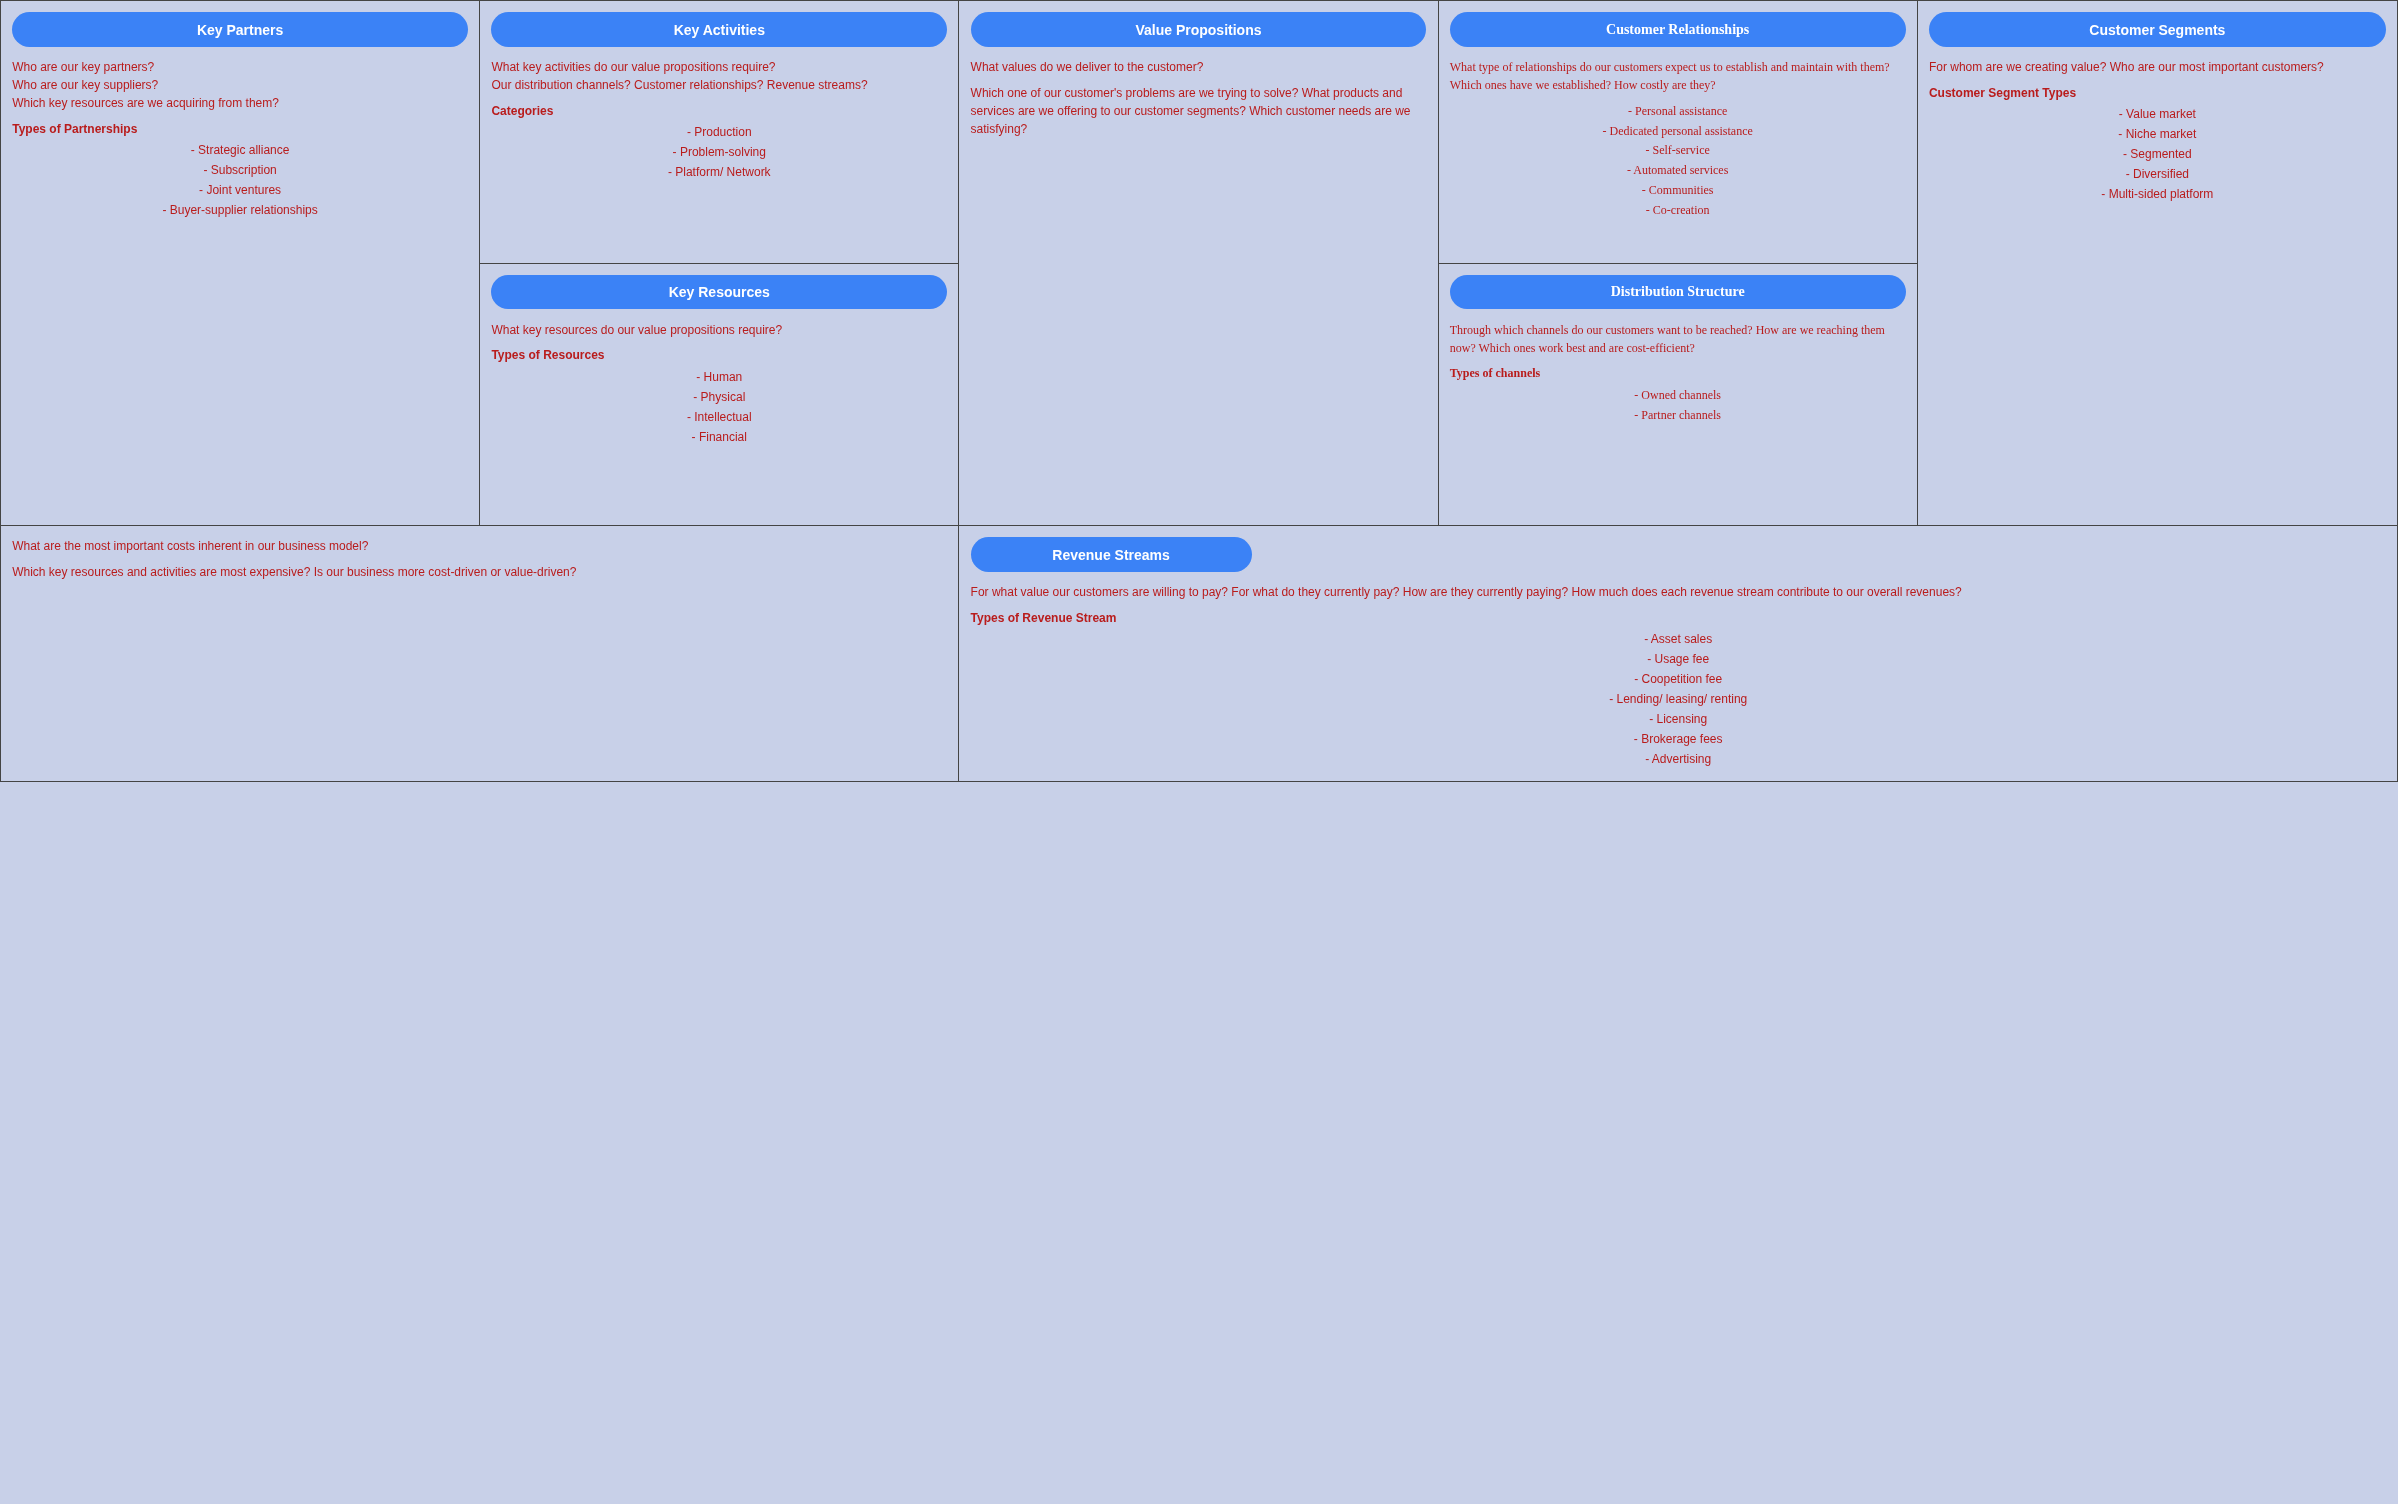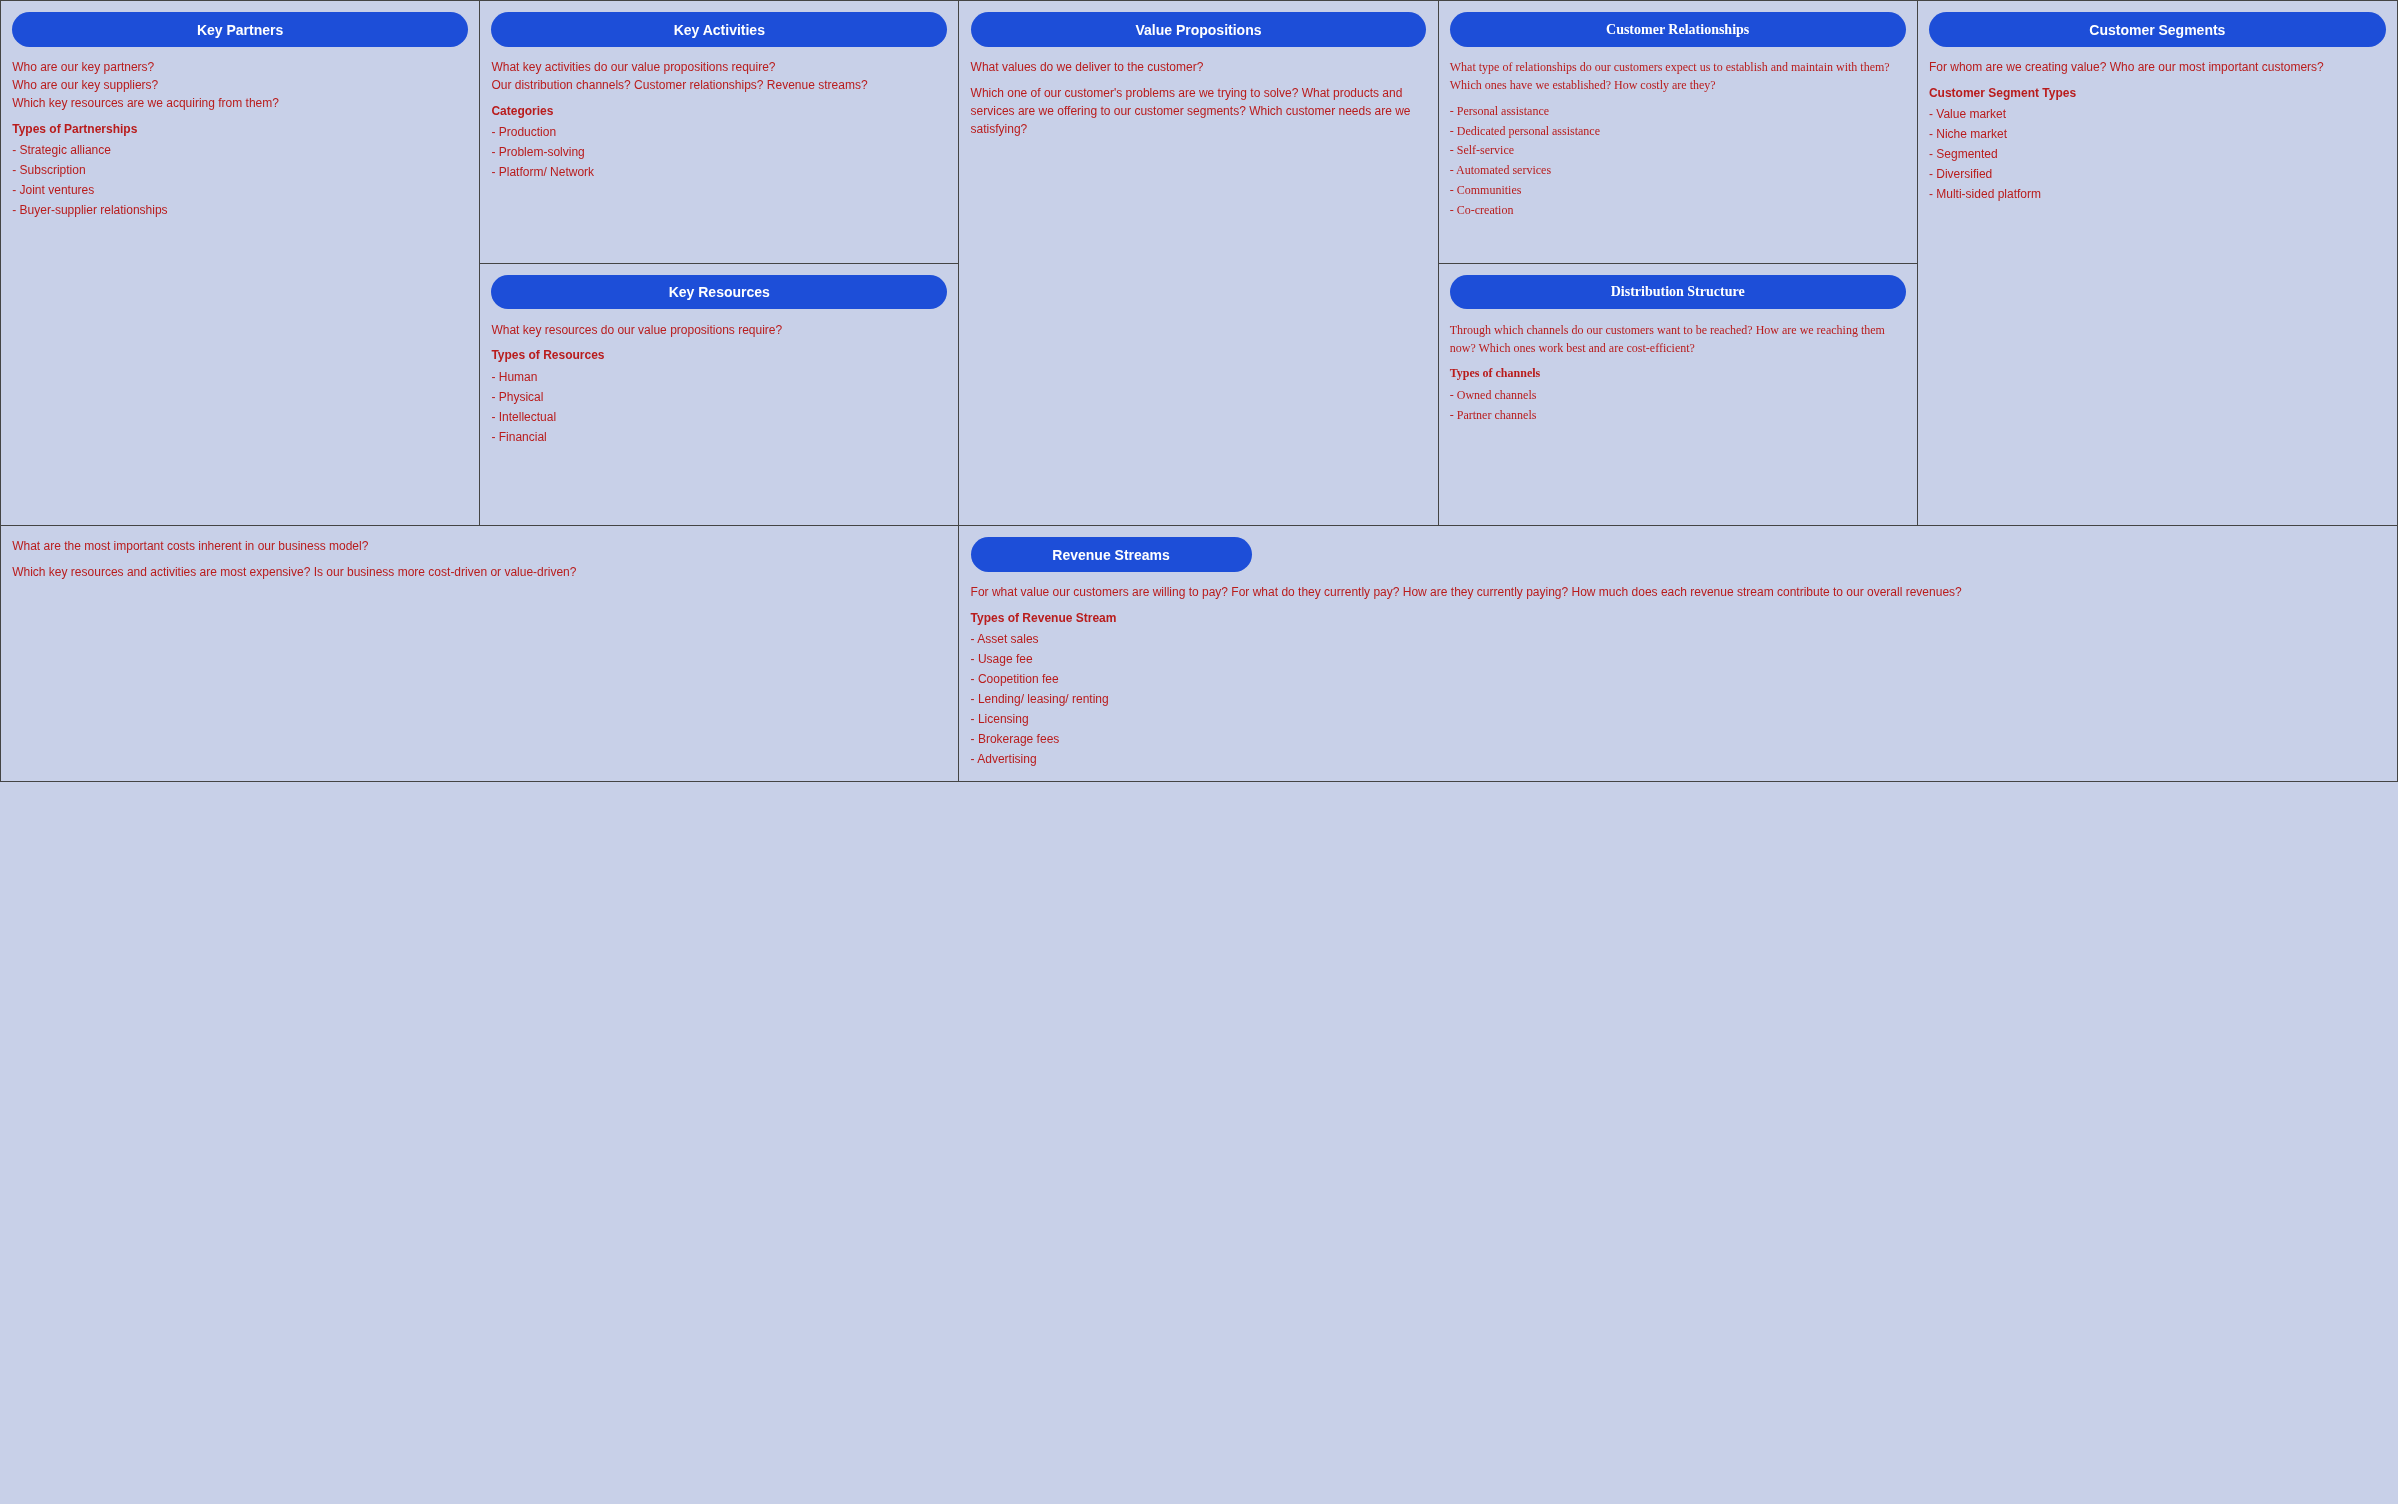--- a/index.html
+++ b/index.html
@@ -16,21 +16,21 @@
       background: #c8d0e8;
     }
     .top-section {
       display: flex;
       border-bottom: 1.9px solid #444;
     }
     .bottom-section {
       display: flex;
     }
     .cell-header {
-      background: #1d4ed8;
+      background: #3b82f6;
       color: white;
       font-weight: bold;
       font-size: 14px;
       text-align: center;
       border-radius: 23.4px;
       padding: 9.4px 15px;
       margin-bottom: 11.2px;
     }
     .cell-content {
       line-height: 1.5;
@@ -47,20 +47,21 @@
     }
     .cell-content ul {
       list-style: none;
       padding: 0;
     }
     .cell-content ul li::before {
       content: "- ";
     }
     .cell-content ul li {
       margin-bottom: 1.9px;
+      text-align: center;
     }
     
     .top-section {
       min-height: 525px;
     }
     
     .col-key-partners {
       width: 20%;
       border-right: 1.9px solid #444;
       padding: 11.2px;

